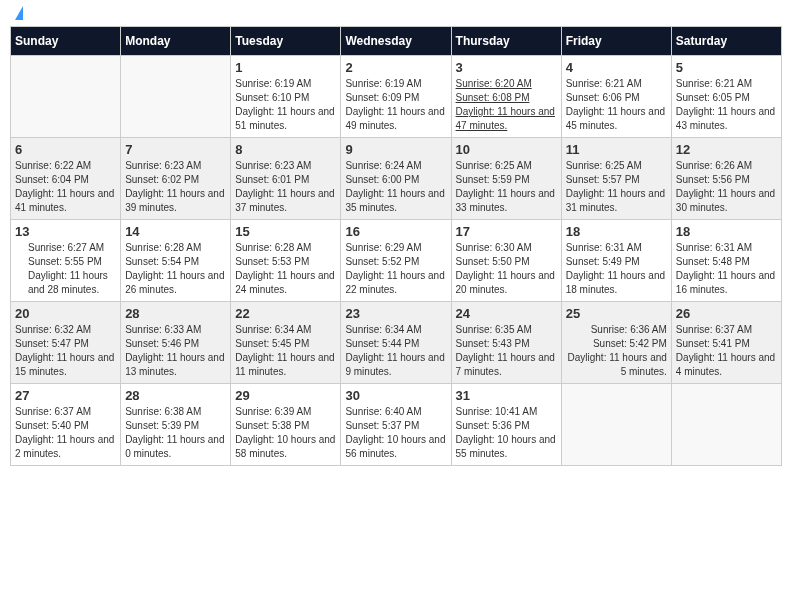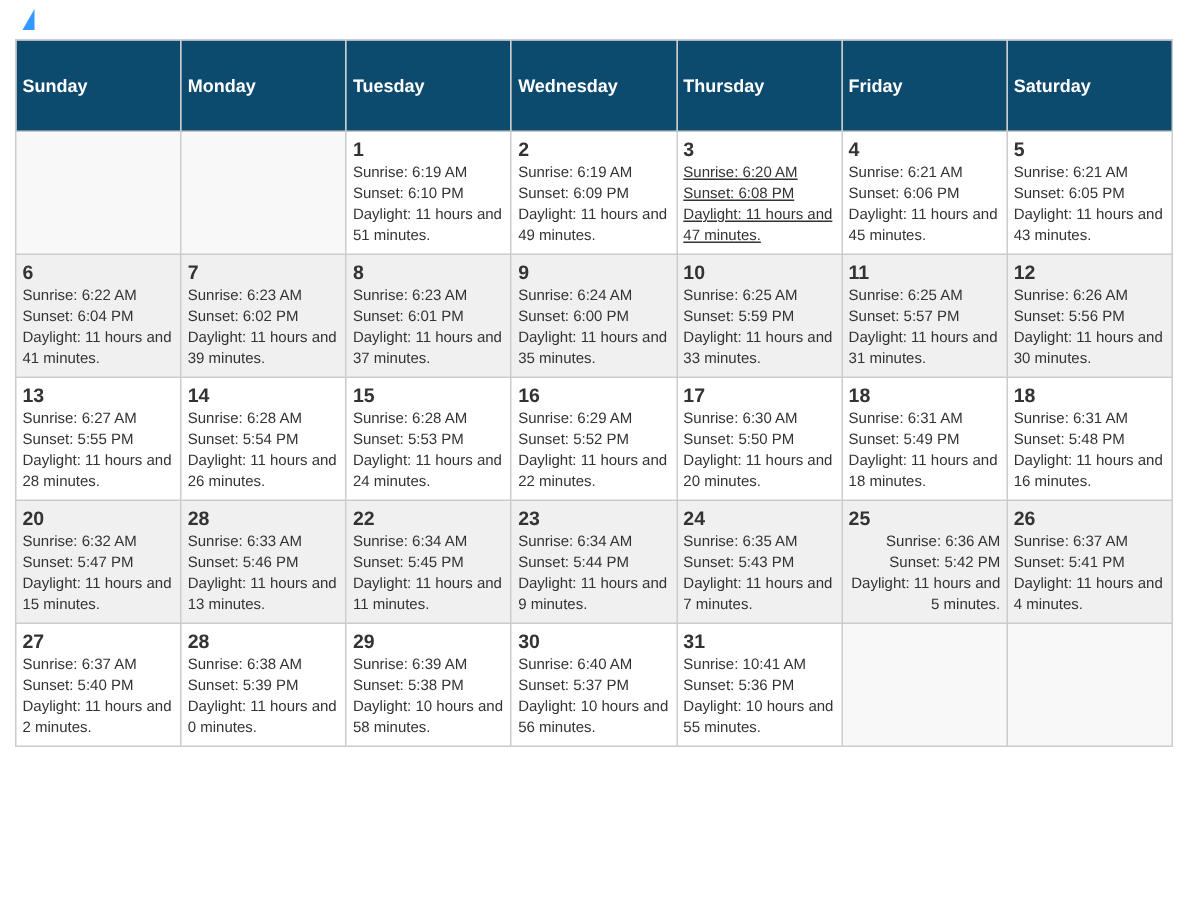--- a/index.html
+++ b/index.html
@@ -48,23 +48,23 @@
     .location {
       font-size: 14px;
       color: #444;
     }
     .calendar {
       width: 100%;
       border-collapse: collapse;
       font-size: 11px;
     }
     .calendar th {
-      background: #0c4a6e;
+      background: #0f172a;
       color: #fff;
-      padding: 23px 4px;
+      padding: 7px 4px;
       text-align: left;
       font-size: 12px;
       font-weight: bold;
       border: 1px solid #ccc;
       margin-top: 10px;
     }
     .calendar td {
       border: 1px solid #ccc;
       vertical-align: top;
       padding: 4px;
@@ -195,21 +195,21 @@
         <td>
           <span class="day-number">12</span>
           <div class="day-info" style="white-space: pre-line;">Sunrise: 6:26 AM
 Sunset: 5:56 PM
 Daylight: 11 hours and 30 minutes.</div>
         </td>
       </tr>
       <tr>
         <td>
           <span class="day-number">13</span>
-          <div class="day-info" style="white-space: pre-line;">Sunrise: 6:27 AM
+          <div class="day-info" style="white-space: pre-line; margin-left: 13px;">Sunrise: 6:27 AM
 Sunset: 5:55 PM
 Daylight: 11 hours and 28 minutes.</div>
         </td>
         <td>
           <span class="day-number">14</span>
           <div class="day-info" style="white-space: pre-line;">Sunrise: 6:28 AM
 Sunset: 5:54 PM
 Daylight: 11 hours and 26 minutes.</div>
         </td>
         <td>

